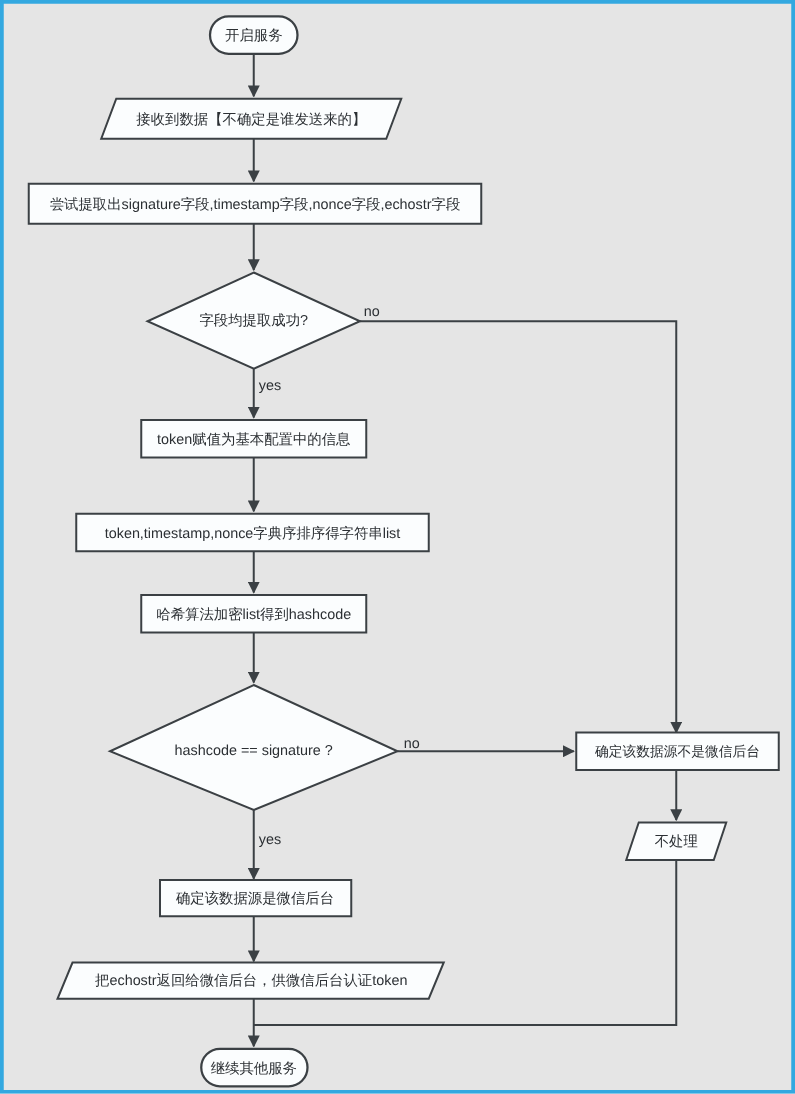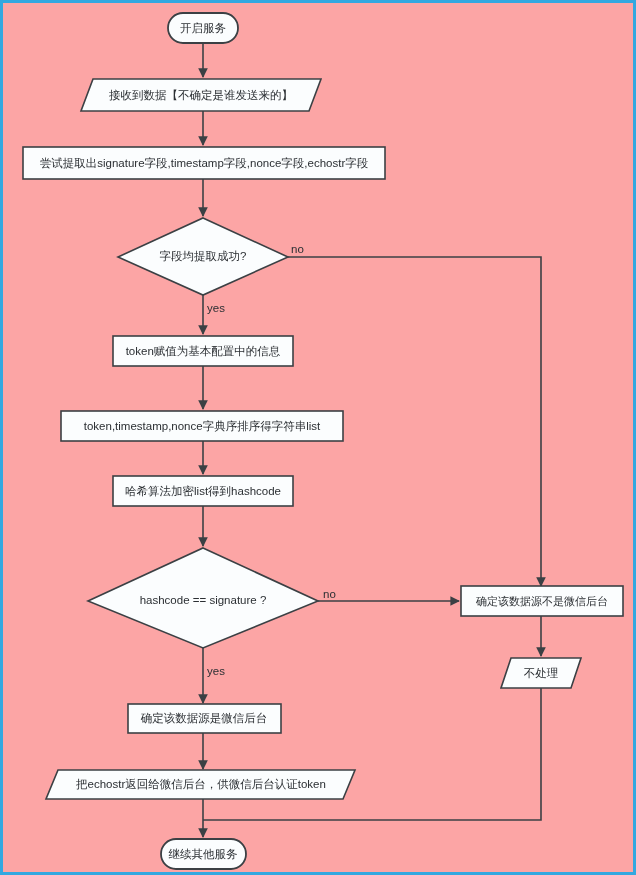--- a/index.html
+++ b/index.html
@@ -58,21 +58,21 @@
     fill: #2b2f33;
     font-family: "Liberation Sans", "DejaVu Sans", sans-serif;
     font-size: 11.5px;
     text-anchor: start;
     dominant-baseline: middle;
   }
 </style>
 </head>
 <body>
 
-<div id="canvas" style="background: #fca5a5; border-color: rgb(51, 168, 224);">
+<div id="canvas" style="background: #e5e5e5; border-color: rgb(51, 168, 224);">
   <svg id="flow-svg" viewBox="0 0 636 875">
     <defs>
       <marker id="arrow" viewBox="0 0 10 10" refX="9" refY="5" markerWidth="6" markerHeight="6" orient="auto-start-reverse">
         <path d="M 0 0 L 10 5 L 0 10 z" fill="#3b4044"></path>
       </marker>
     </defs>
 
     <g>
       <path class="connector" d="M 200 40 L 200 74" marker-end="url(#arrow)" stroke="#3b4044"></path>
       <path class="connector" d="M 200 108 L 200 142" marker-end="url(#arrow)" stroke="#3b4044"></path>

